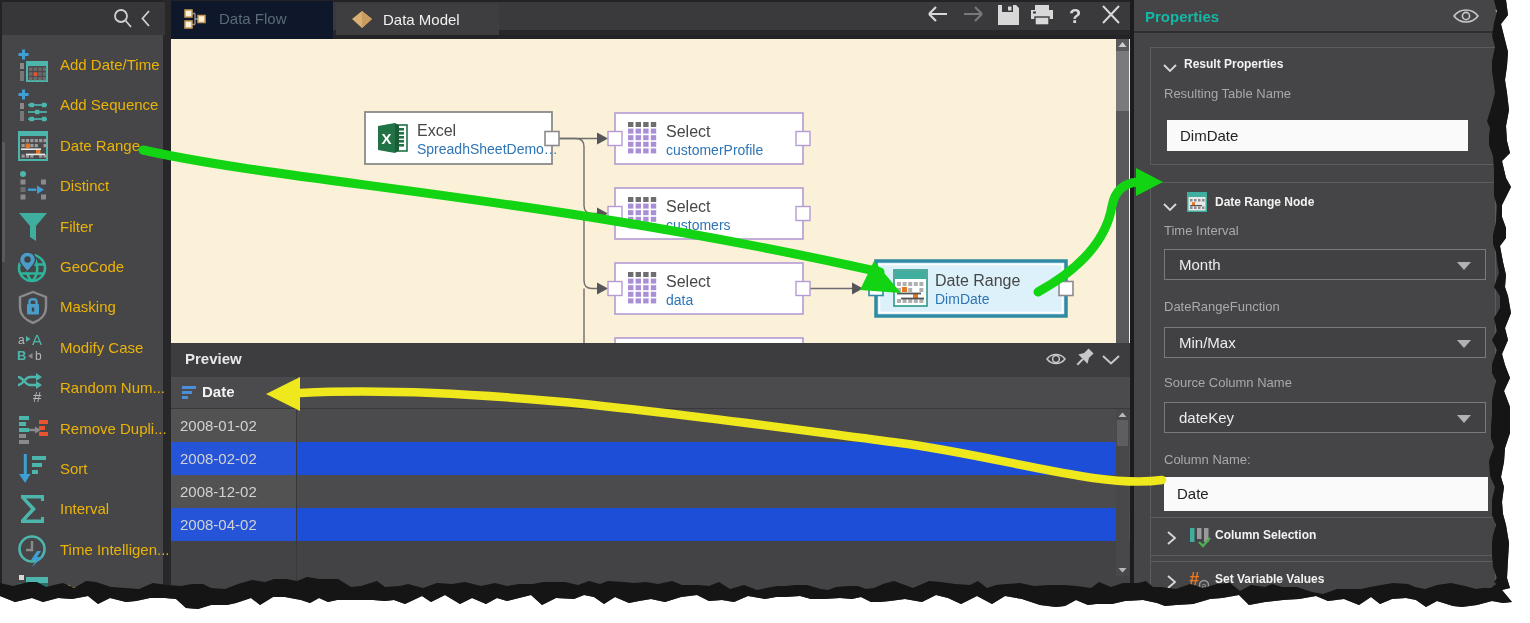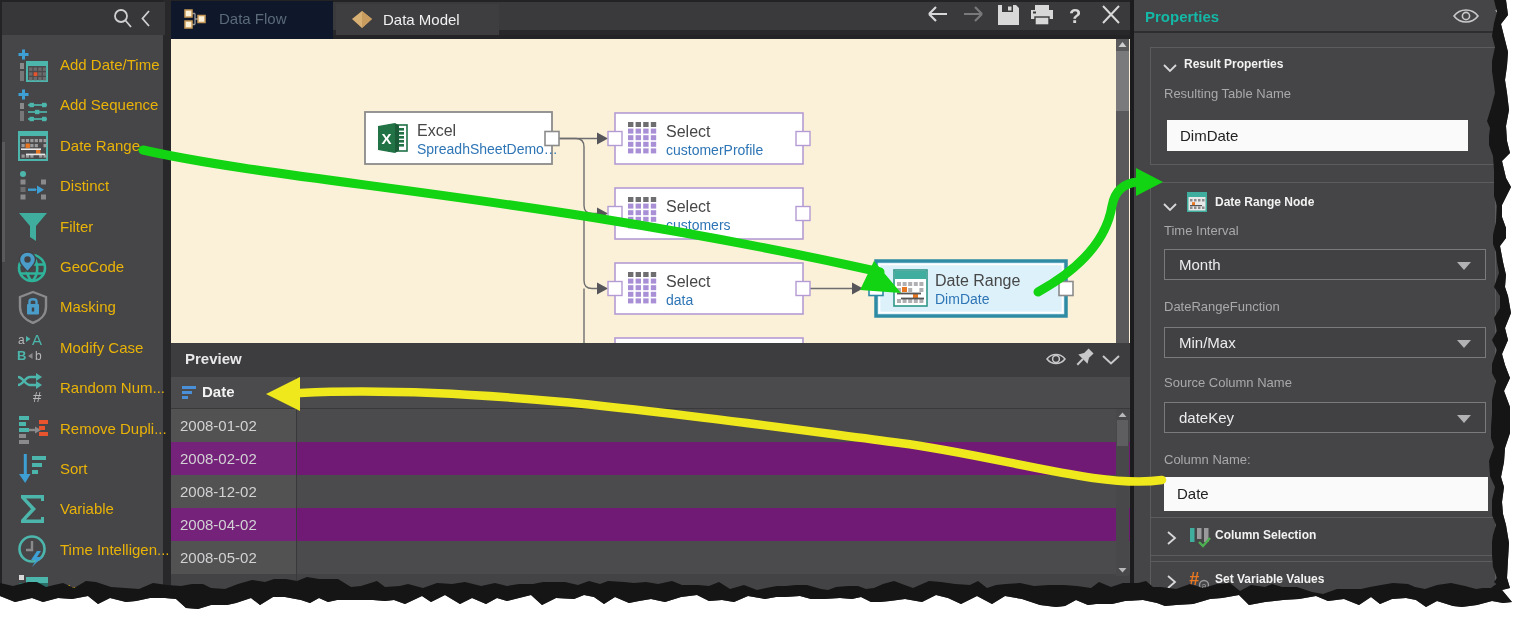--- a/index.html
+++ b/index.html
@@ -19,21 +19,21 @@
 
 #canvas { position:absolute; left:171px; top:39px; width:959px; height:304px; background:#fbf1d8; }
 #cscroll { position:absolute; right:1px; top:0; width:13px; height:304px; background:#59595b; }
 
 #preview { position:absolute; left:171px; top:343px; width:959px; height:269px; background:#434345; }
 #pvhead { position:absolute; left:0; top:0; width:959px; height:34px; background:#3d3d3f; }
 #pvtable { position:absolute; left:0; top:34px; width:959px; height:235px; }
 #pvcolhead { position:absolute; left:0; top:0; width:959px; height:32px; background:#4b4b4d; border-bottom:1px solid #39393b; }
 .prow { position:relative; width:959px; height:33px; }
 .prow.odd { background:#4b4b4d; }
-.prow.even { background:#701a75; }
+.prow.even { background:#1d4ed8; }
 .pcell { position:absolute; left:0; top:0; width:125px; height:33px; line-height:33px; padding-left:9px; font-size:15px; color:#d2d2d4; background:rgba(255,255,255,0.04); }
 #pscroll { position:absolute; right:1px; top:32px; width:13px; height:167px; background:#48484a; }
 
 #propsborder { position:absolute; left:1130px; top:0; width:4px; height:612px; background:#1c1c1e; }
 #props { position:absolute; left:1134px; top:0; width:382px; height:612px; background:#454547; }
 #prophead { position:absolute; left:0; top:0; width:382px; height:33px; border-bottom:2px solid #2e2e30; }
 .ptitle { position:absolute; left:11px; top:8px; font-size:15px; font-weight:bold; color:#14b8a6; }
 .sect { position:absolute; left:16px; width:346px; border:1px solid #5c5c5e; }
 .shead { position:absolute; left:11px; font-size:12px; font-weight:bold; color:#f2f2f2; }
 .plabel { position:absolute; left:13px; font-size:13px; color:#a9a9ab; }
@@ -224,21 +224,21 @@
                 <rect x="15" y="11" width="10" height="4"></rect>
                 <rect x="15" y="18" width="6" height="4"></rect>
               </g>
             </svg></div>
           <div class="slabel">Sort</div>
         </div>
 <div class="sitem" style="top:488px">
           <div class="sicon"><svg width="32" height="34" viewBox="0 0 32 34">
 <path d="M4 3 L27 3 L27 9 L24 9 L24 6.4 L9 6.4 L19 17 L9 27.6 L24 27.6 L24 25 L27 25 L27 31 L4 31 L4 28 L14 17 L4 6 Z" fill="#4db6ac"></path>
             </svg></div>
-          <div class="slabel">Variable</div>
+          <div class="slabel">Interval</div>
         </div>
 <div class="sitem" style="top:529px">
           <div class="sicon"><svg width="32" height="34" viewBox="0 0 32 34">
 <circle cx="15" cy="16" r="12.5" fill="none" stroke="#4db6ac" stroke-width="2.6"></circle>
 <path d="M15 8 L15 17 L9 17" stroke="#8a8a8c" stroke-width="2.4" fill="none"></path>
 <path d="M20 18 L14 27 L19 27 L15 34 L25 24 L20 24 L24 18 Z" fill="#3e9fd4"></path>
             </svg></div>
           <div class="slabel">Time Intelligen...</div>
         </div>
 <div class="sitem" style="top:569px">
@@ -487,24 +487,20 @@
               <div class="pfill"></div>
             </div>
 <div class="prow odd">
               <div class="pcell">2008-12-02</div>
               <div class="pfill"></div>
             </div>
 <div class="prow even">
               <div class="pcell">2008-04-02</div>
               <div class="pfill"></div>
             </div>
-<div class="prow odd">
-              <div class="pcell">2008-05-02</div>
-              <div class="pfill"></div>
-            </div>
       </div>
       <div style="position:absolute;left:125px;top:0;width:1px;height:232px;background:#39393b;"></div>
       <div id="pscroll">
         <svg width="13" height="167">
               <path d="M2.5 8 L6.5 3.5 L10.5 8 Z" fill="#b8b8ba"></path>
               <rect x="1" y="11" width="11" height="26" fill="#5e5e60"></rect>
               <path d="M2.5 159 L6.5 163.5 L10.5 159 Z" fill="#b8b8ba"></path>
             </svg>
       </div>
     </div>

